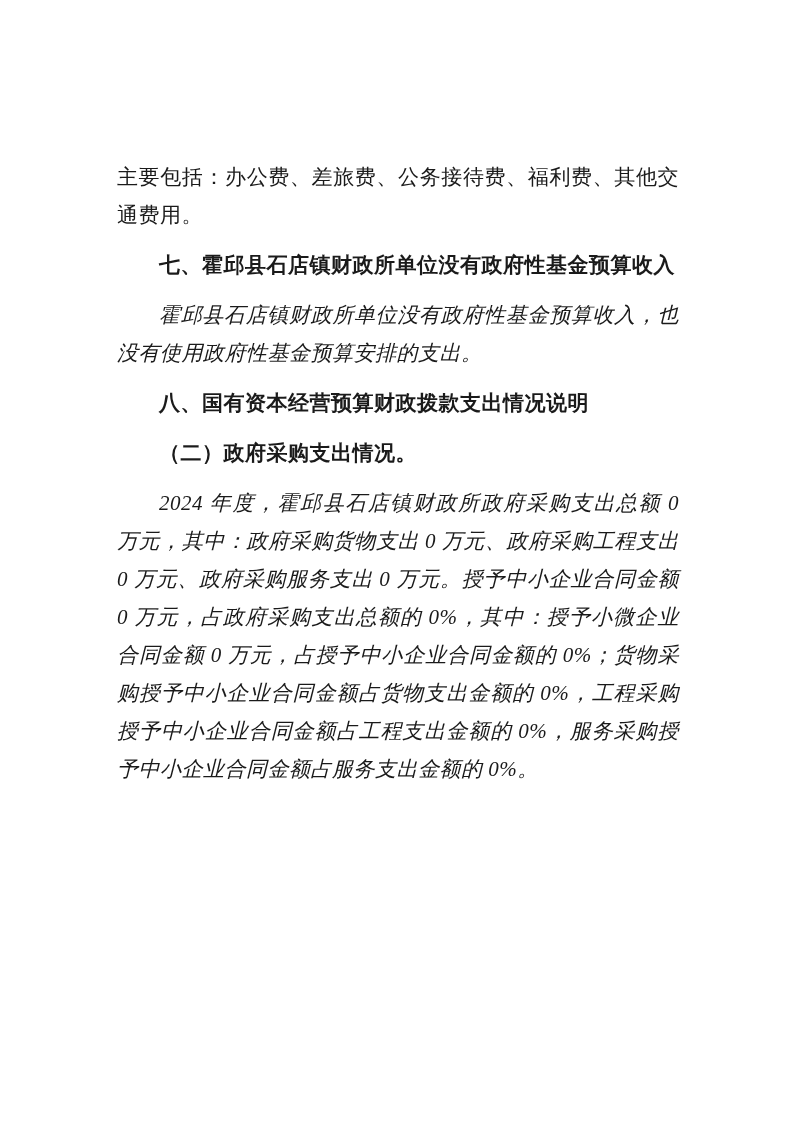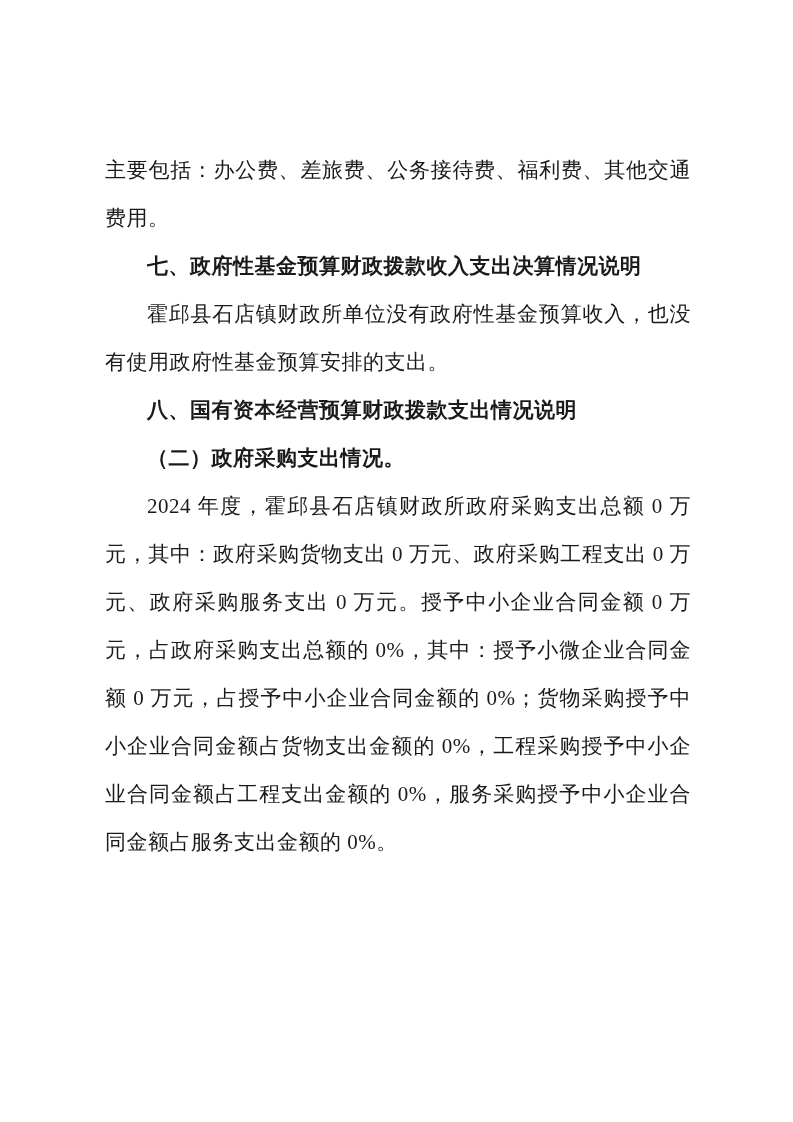--- a/index.html
+++ b/index.html
@@ -20,30 +20,31 @@
   .content {
     position: absolute;
     top: 146px;
     left: 105px;
     width: 586px;
   }
   .para,
   .para-cont,
   .h1,
   .h2 {
-    margin: 0;
+    margin: 12px;
     font-size: 21px;
-    line-height: 48px;
+    line-height: 38px;
     text-align: justify;
     text-justify: inter-ideograph;
     letter-spacing: 0.5px;
   }
   .para {
     text-indent: 2em;
     font-weight: normal;
+    font-style: italic;
   }
   .para-cont {
     text-indent: 0;
     font-weight: normal;
   }
   .h1 {
     text-indent: 2em;
     font-family: "Liberation Sans", "DejaVu Sans", sans-serif;
     font-weight: bold;
     font-size: 21px;
@@ -63,20 +64,20 @@
     color: #1a1a1a;
     font-family: "Liberation Serif", "DejaVu Serif", serif;
   }
 </style>
 </head>
 <body>
 
 <div class="page">
   <div class="content">
     <p class="para-cont">主要包括：办公费、差旅费、公务接待费、福利费、其他交通费用。</p>
-    <p class="h1">七、政府性基金预算财政拨款收入支出决算情况说明</p>
+    <p class="h1">七、霍邱县石店镇财政所单位没有政府性基金预算收入</p>
     <p class="para">霍邱县石店镇财政所单位没有政府性基金预算收入，也没有使用政府性基金预算安排的支出。</p>
     <p class="h1">八、国有资本经营预算财政拨款支出情况说明</p>
     <p class="h2">（二）政府采购支出情况。</p>
     <p class="para">2024 年度，霍邱县石店镇财政所政府采购支出总额 0 万元，其中：政府采购货物支出 0 万元、政府采购工程支出 0 万元、政府采购服务支出 0 万元。授予中小企业合同金额 0 万元，占政府采购支出总额的 0%，其中：授予小微企业合同金额 0 万元，占授予中小企业合同金额的 0%；货物采购授予中小企业合同金额占货物支出金额的 0%，工程采购授予中小企业合同金额占工程支出金额的 0%，服务采购授予中小企业合同金额占服务支出金额的 0%。</p>
   </div>
 
 </div>
 
 </body></html>

